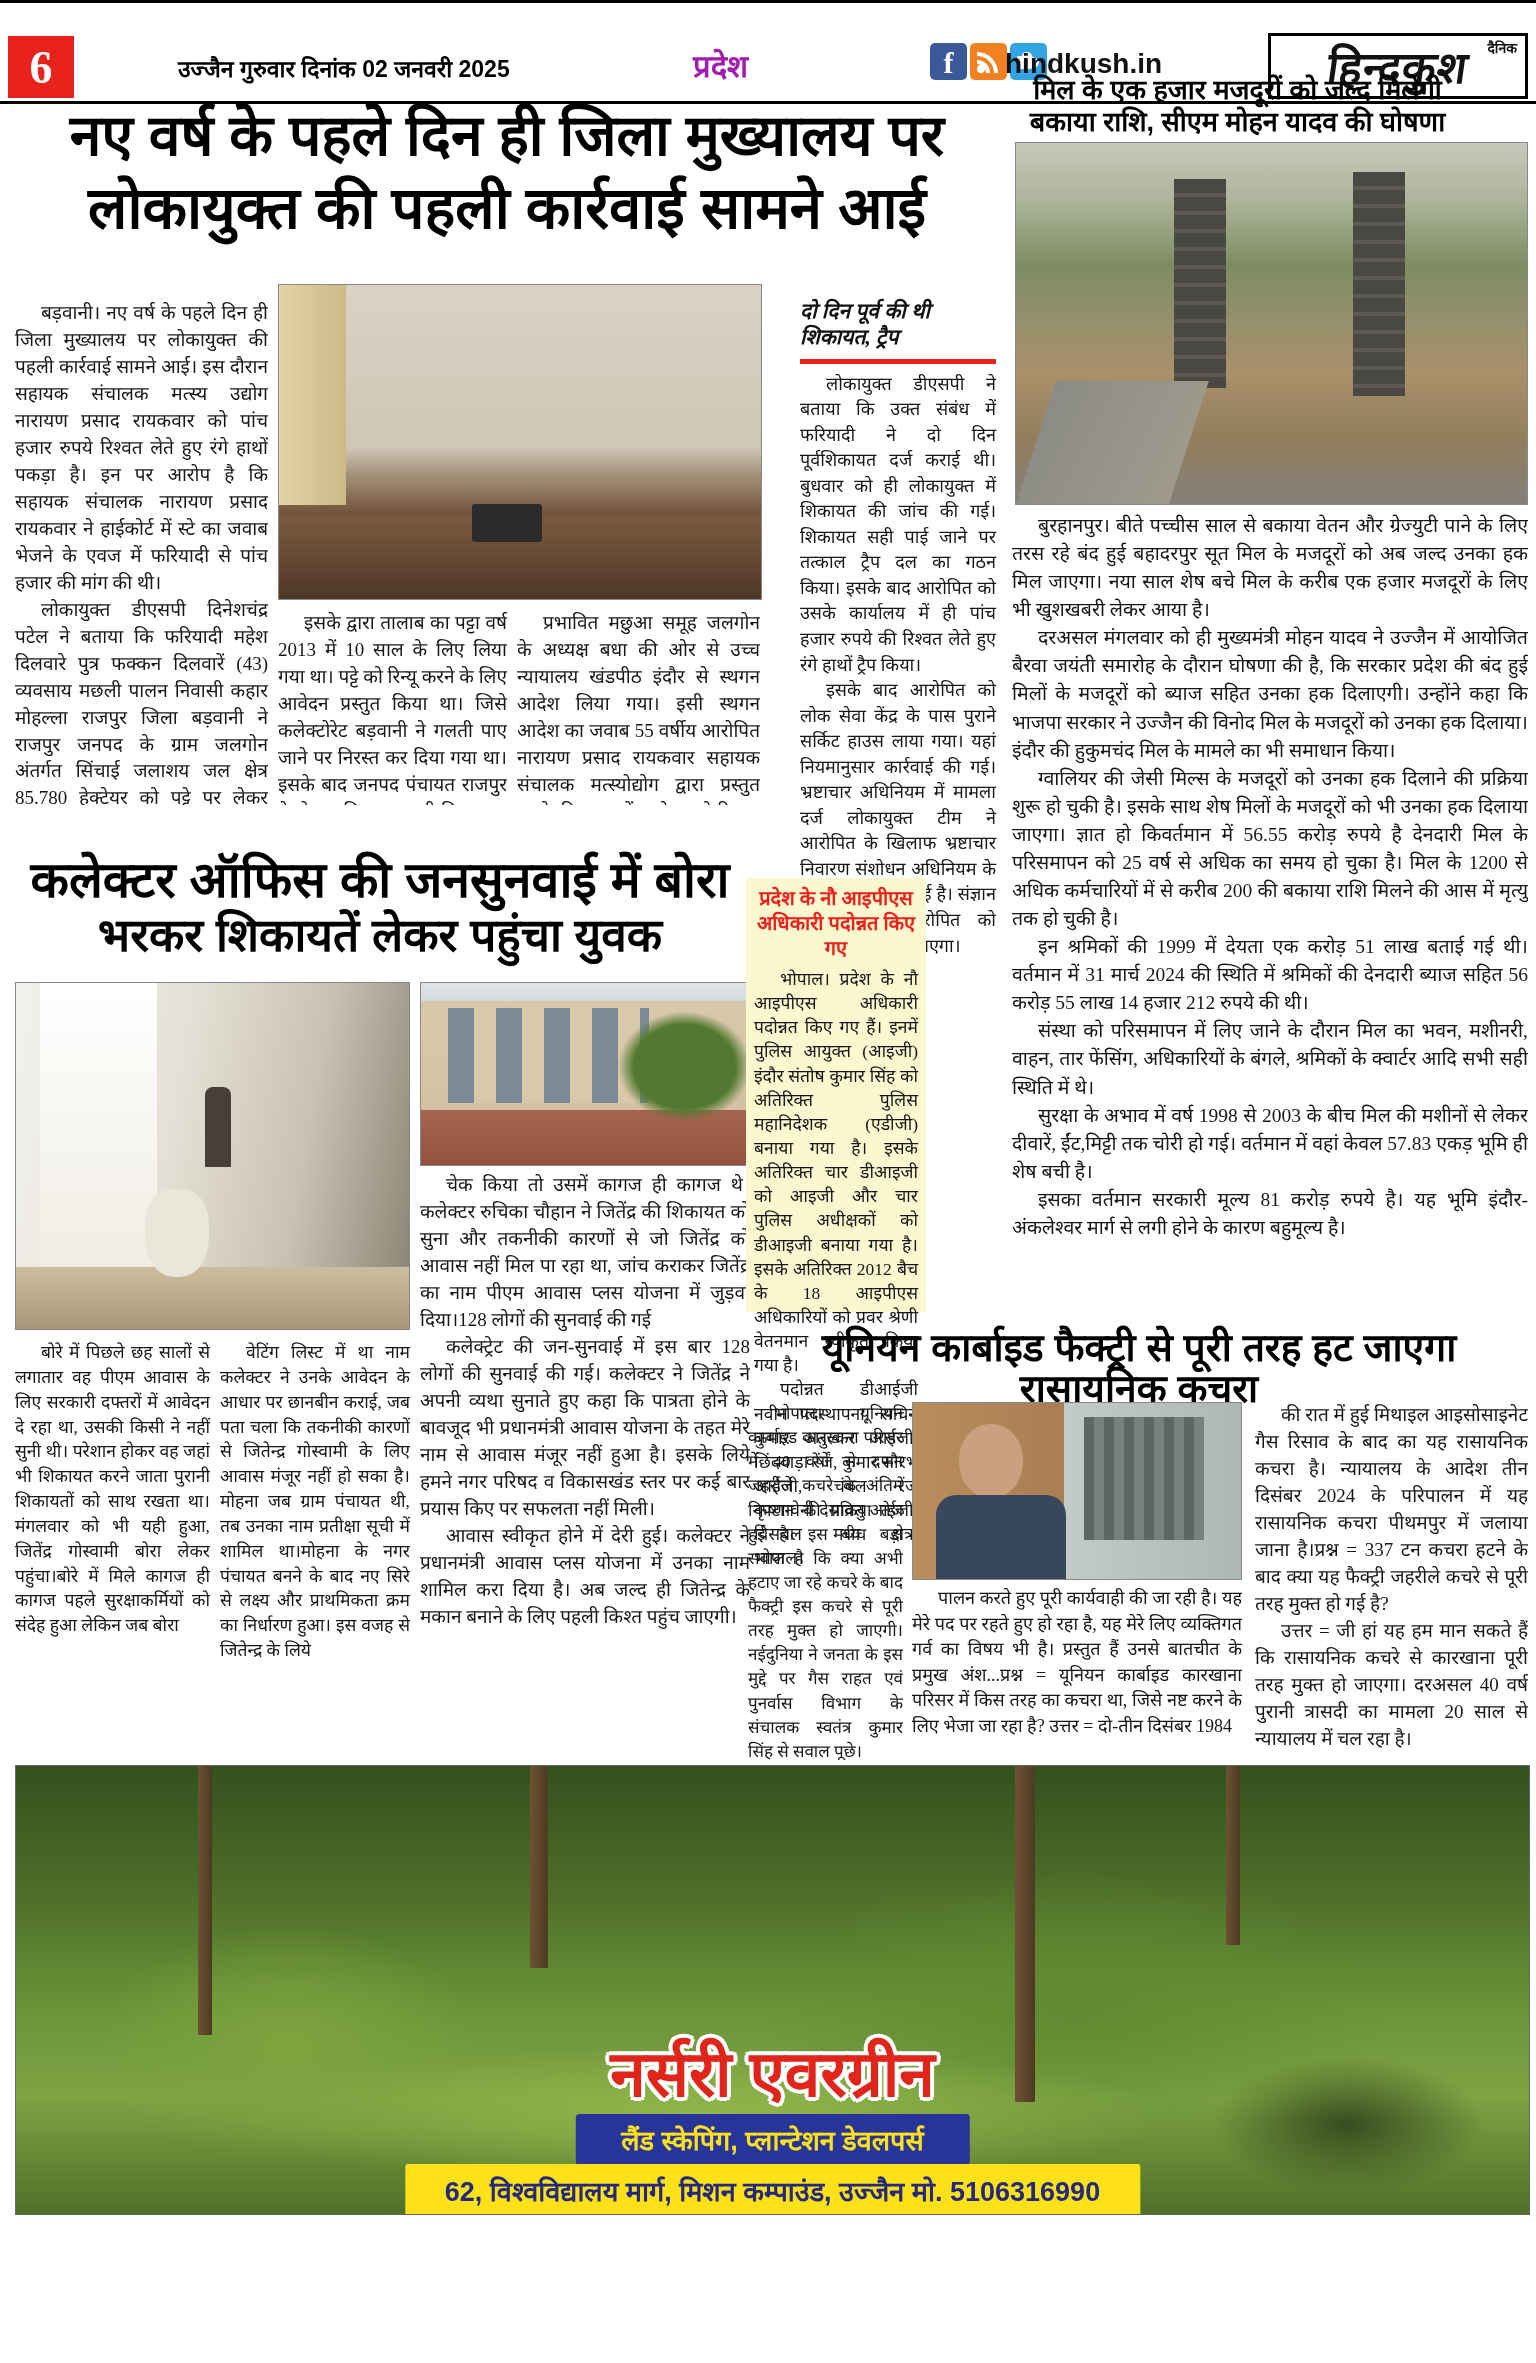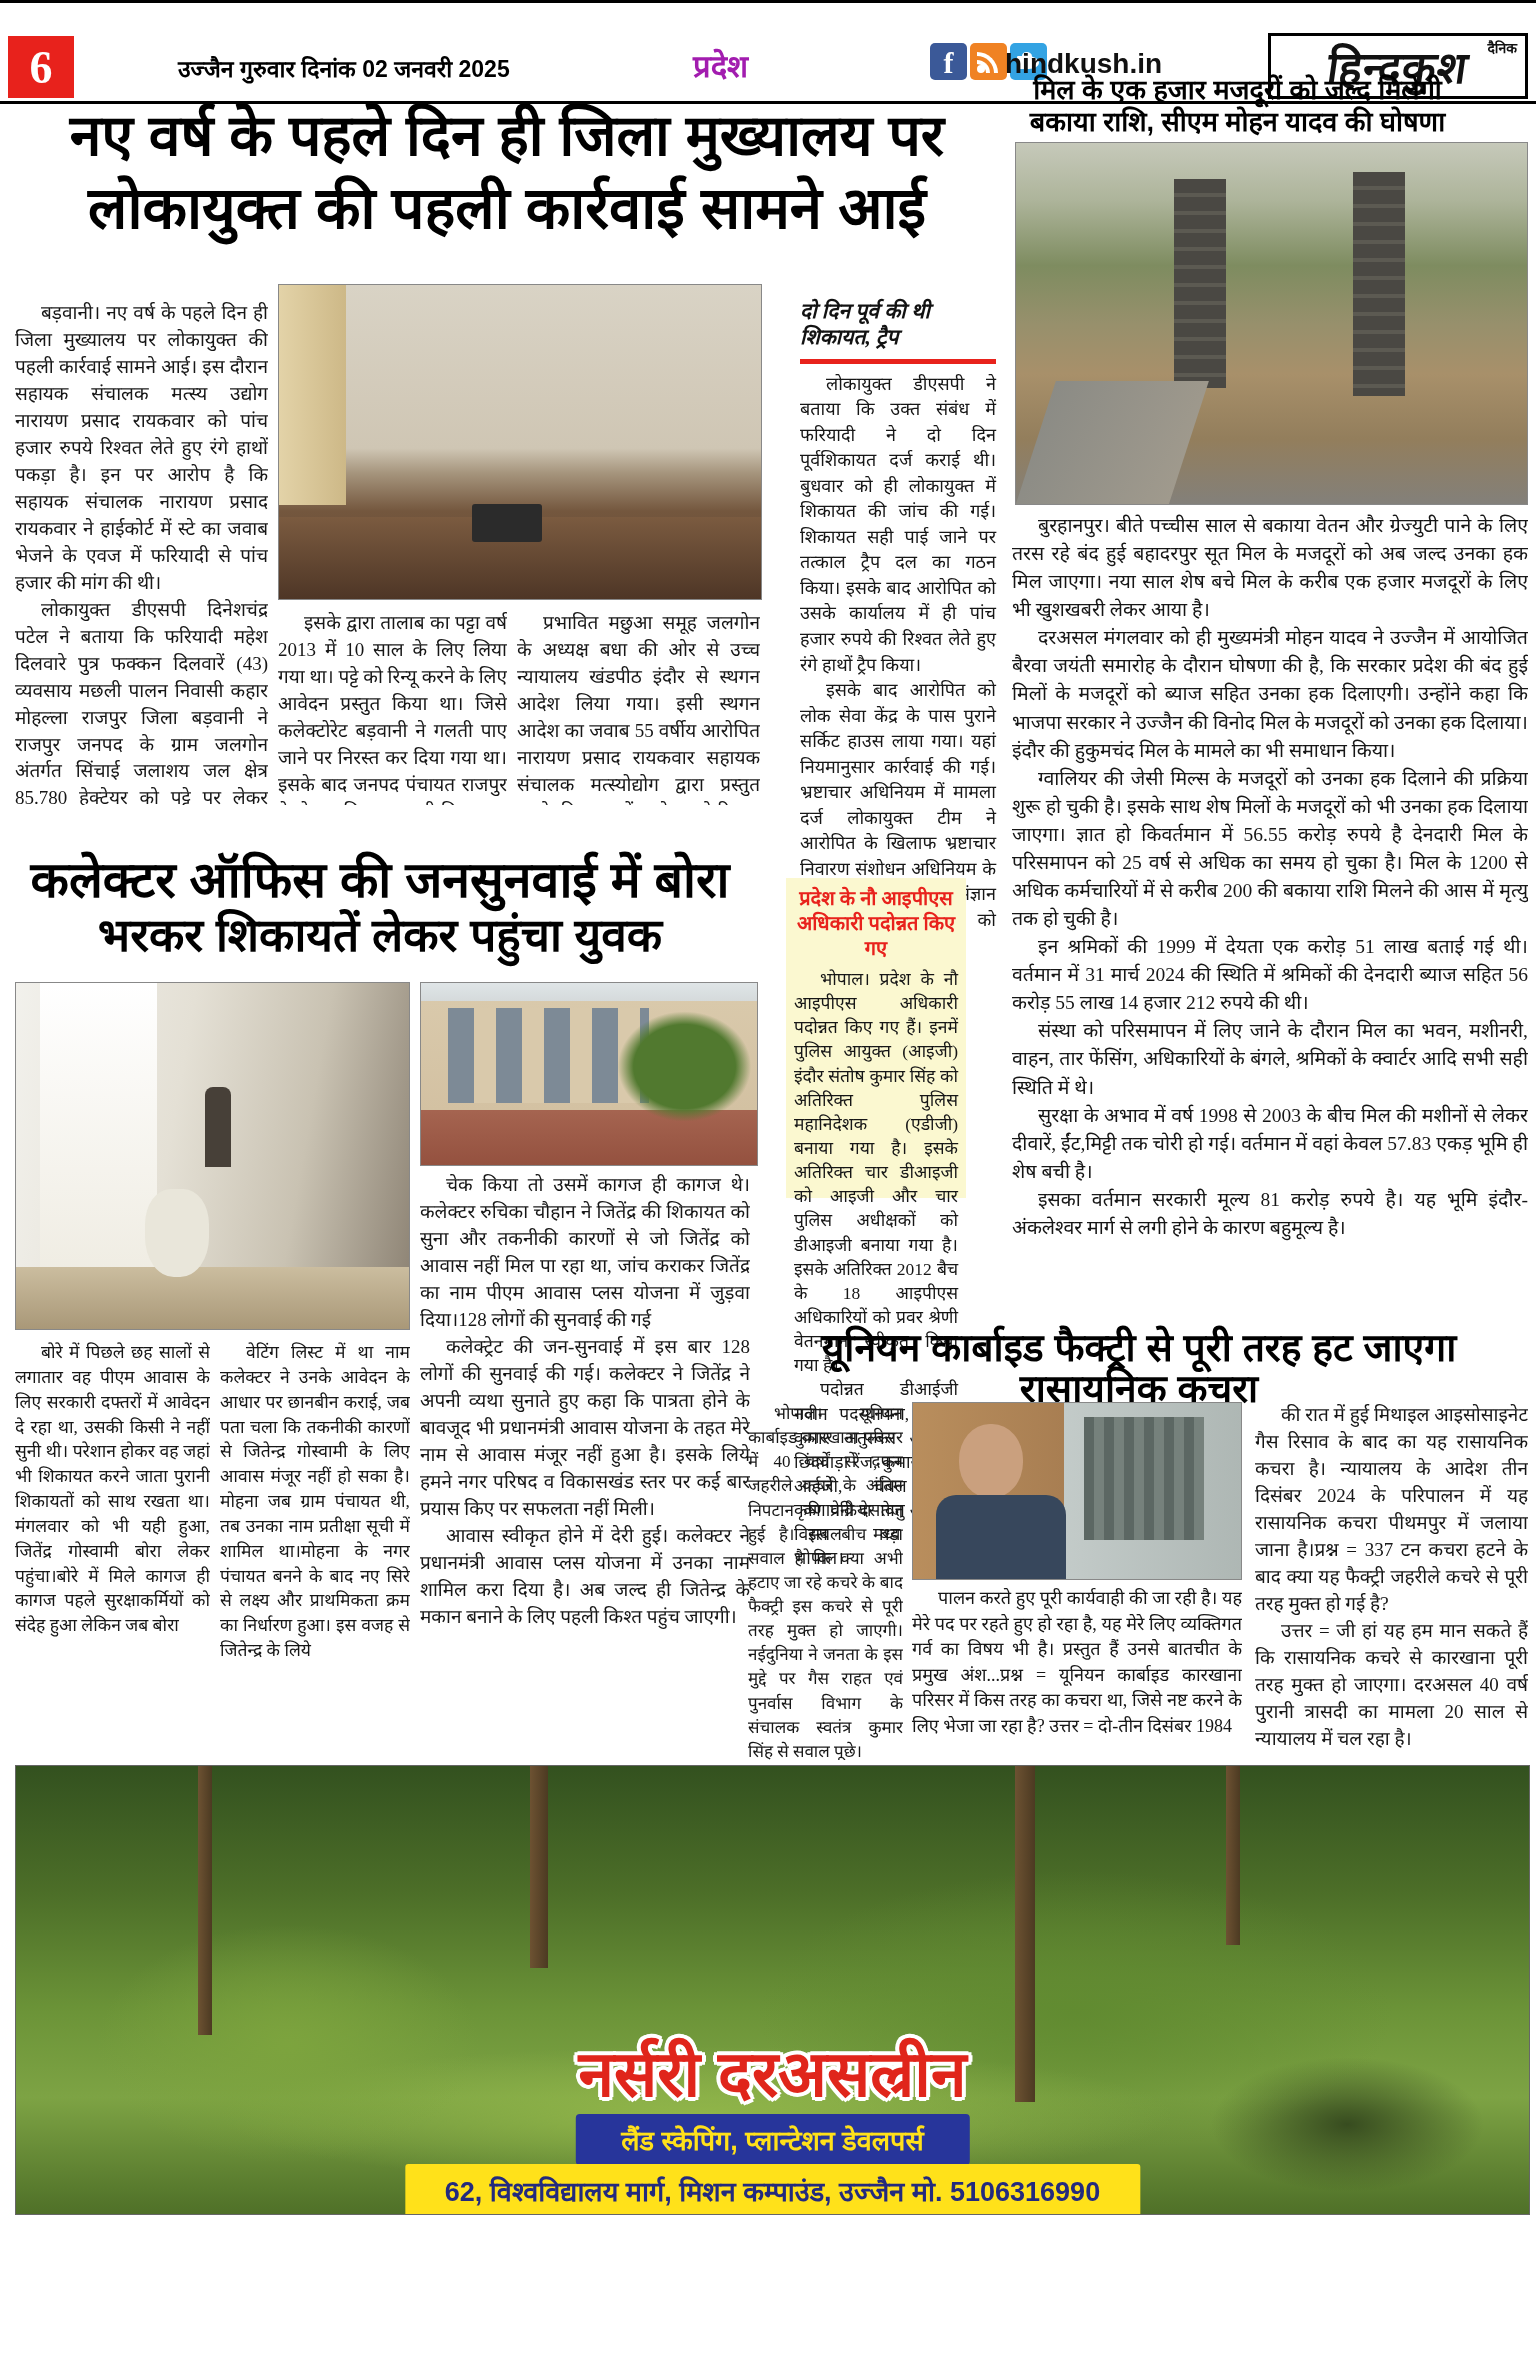--- a/index.html
+++ b/index.html
@@ -162,21 +162,21 @@
   <p>आवास स्वीकृत होने में देरी हुई। कलेक्टर ने प्रधानमंत्री आवास प्लस योजना में उनका नाम शामिल करा दिया है। अब जल्द ही जितेन्द्र के मकान बनाने के लिए पहली किश्त पहुंच जाएगी।</p>
 </div>
 
 <div class="abs bt" style="left:15px;top:1340px;width:195px;height:420px;overflow:hidden;font-size:17.5px">
   <p>बोरे में पिछले छह सालों से लगातार वह पीएम आवास के लिए सरकारी दफ्तरों में आवेदन दे रहा था, उसकी किसी ने नहीं सुनी थी। परेशान होकर वह जहां भी शिकायत करने जाता पुरानी शिकायतों को साथ रखता था। मंगलवार को भी यही हुआ, जितेंद्र गोस्वामी बोरा लेकर पहुंचा।बोरे में मिले कागज ही कागज पहले सुरक्षाकर्मियों को संदेह हुआ लेकिन जब बोरा</p>
 </div>
 <div class="abs bt" style="left:220px;top:1340px;width:190px;height:420px;overflow:hidden;font-size:17.5px">
   <p>वेटिंग लिस्ट में था नाम कलेक्टर ने उनके आवेदन के आधार पर छानबीन कराई, जब पता चला कि तकनीकी कारणों से जितेन्द्र गोस्वामी के लिए आवास मंजूर नहीं हो सका है। मोहना जब ग्राम पंचायत थी, तब उनका नाम प्रतीक्षा सूची में शामिल था।मोहना के नगर पंचायत बनने के बाद नए सिरे से लक्ष्य और प्राथमिकता क्रम का निर्धारण हुआ। इस वजह से जितेन्द्र के लिये</p>
 </div>
 
-<div class="abs ipsbox" style="left:786px;top:878px;width:180px;height:320px">
+<div class="abs ipsbox" style="left:746px;top:878px;width:180px;height:434px">
   <div class="iph">प्रदेश के नौ आइपीएस अधिकारी पदोन्नत किए गए</div>
   <div class="bt">
     <p>भोपाल। प्रदेश के नौ आइपीएस अधिकारी पदोन्नत किए गए हैं। इनमें पुलिस आयुक्त (आइजी) इंदौर संतोष कुमार सिंह को अतिरिक्त पुलिस महानिदेशक (एडीजी) बनाया गया है। इसके अतिरिक्त चार डीआइजी को आइजी और चार पुलिस अधीक्षकों को डीआइजी बनाया गया है। इसके अतिरिक्त 2012 बैच के 18 आइपीएस अधिकारियों को प्रवर श्रेणी वेतनमान स्वीकृत किया गया है।</p>
     <p>पदोन्नत डीआईजी नवीन पदस्थापना, सचिन कुमार अतुल्कर आईजी, छिंदवाड़ा रेंज, कुमार सौरभ आईजी, चंबल रेंज कृष्णावेनी देसावतु आईजी, विसबल मध्य क्षेत्र, भोपाल।</p>
   </div>
 </div>
 
 <div class="abs hl" style="left:748px;top:1328px;width:782px;font-size:39px">यूनियन कार्बाइड फैक्ट्री से पूरी तरह हट जाएगा रासायनिक कचरा</div>
 
 <div class="abs bt" style="left:748px;top:1402px;width:155px;height:358px;overflow:hidden;font-size:17px">
@@ -197,16 +197,16 @@
 <div class="abs bt" style="left:1255px;top:1402px;width:273px;height:358px;overflow:hidden">
   <p>की रात में हुई मिथाइल आइसोसाइनेट गैस रिसाव के बाद का यह रासायनिक कचरा है। न्यायालय के आदेश तीन दिसंबर 2024 के परिपालन में यह रासायनिक कचरा पीथमपुर में जलाया जाना है।प्रश्न = 337 टन कचरा हटने के बाद क्या यह फैक्ट्री जहरीले कचरे से पूरी तरह मुक्त हो गई है?</p>
   <p>उत्तर = जी हां यह हम मान सकते हैं कि रासायनिक कचरे से कारखाना पूरी तरह मुक्त हो जाएगा। दरअसल 40 वर्ष पुरानी त्रासदी का मामला 20 साल से न्यायालय में चल रहा है।</p>
 </div>
 
 <div class="photo ph-nursery" style="left:15px;top:1765px;width:1515px;height:450px;border:1px solid #666">
   <span class="trunk" style="left:12%;top:0;height:60%"></span>
   <span class="trunk" style="left:34%;top:0;height:45%;width:18px"></span>
   <span class="trunk" style="left:66%;top:0;height:75%;width:20px"></span>
   <span class="trunk" style="left:80%;top:0;height:40%"></span>
-  <div class="adtitle" style="top:262px">नर्सरी दरअसल्रीन</div>
+  <div class="adtitle" style="top:262px">नर्सरी एवरग्रीन</div>
   <div class="adbanner" style="top:348px">लैंड स्केपिंग, प्लान्टेशन डेवलपर्स</div>
   <div class="adstrip" style="top:398px">62, विश्वविद्यालय मार्ग, मिशन कम्पाउंड, उज्जैन मो. 5106316990</div>
 </div>
 
 </body></html>

